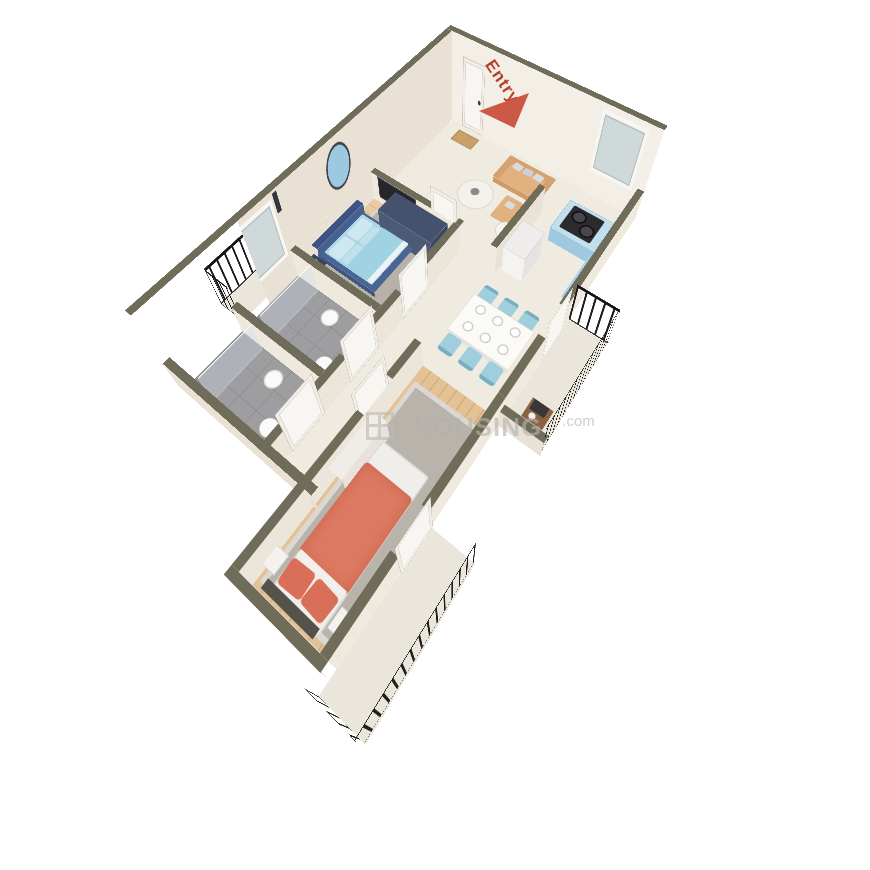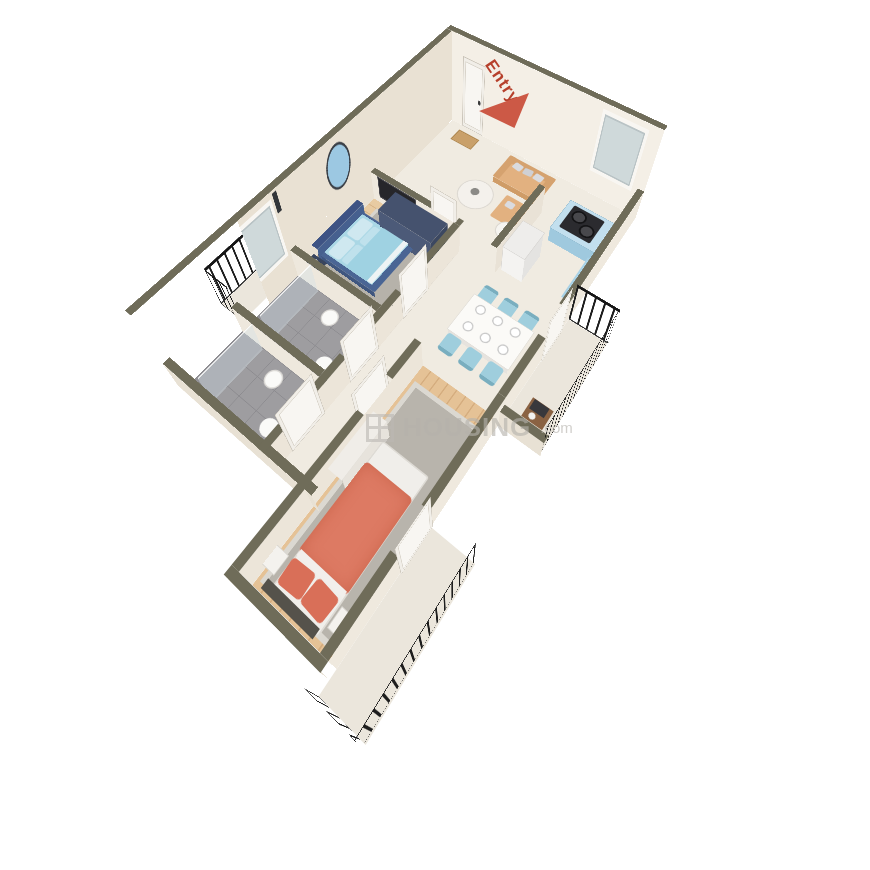--- a/index.html
+++ b/index.html
@@ -29,21 +29,21 @@
          border-right:4px solid #161616;border-left:2px solid #2c2c2c;}
   .door{background:#f8f6f2;border:1px solid #c9c3b8;
         box-shadow:inset 0 0 0 4px #f1eee8, inset 0 0 0 5px #d8d3c9;}
   .glass{background:rgba(213,224,232,0.42);border-right:2px solid rgba(255,255,255,0.8);}
   .circ{border-radius:50%;}
   
   #entry-label{position:absolute;left:497px;top:56px;color:#b6402c;font-weight:bold;
                font-size:17px;letter-spacing:1px;transform:rotate(56deg);transform-origin:0 0;}
   #entry-arrow{position:absolute;left:477px;top:90px;width:52px;height:38px;background:#cc5946;
                clip-path:polygon(4% 55%,100% 8%,72% 100%);}
-  #watermark{position:absolute;left:366px;top:412px;display:flex;align-items:center;gap:9px;
+  #watermark{position:absolute;left:366px;top:412px;display:flex;gap:20px;
              opacity:0.62;color:#b5b2ac;}
   #watermark .wm-logo{width:22px;height:22px;border:3px solid #bcb9b3;
              background:linear-gradient(#bcb9b3 3px,transparent 3px) 0 9px no-repeat,
                         linear-gradient(90deg,#bcb9b3 3px,transparent 3px) 9px 0 no-repeat;}
   #watermark .wm-name{font-size:26px;font-weight:bold;letter-spacing:1px;}
   #watermark .wm-tld{font-size:15px;}
 </style>
 </head>
 <body>
 

